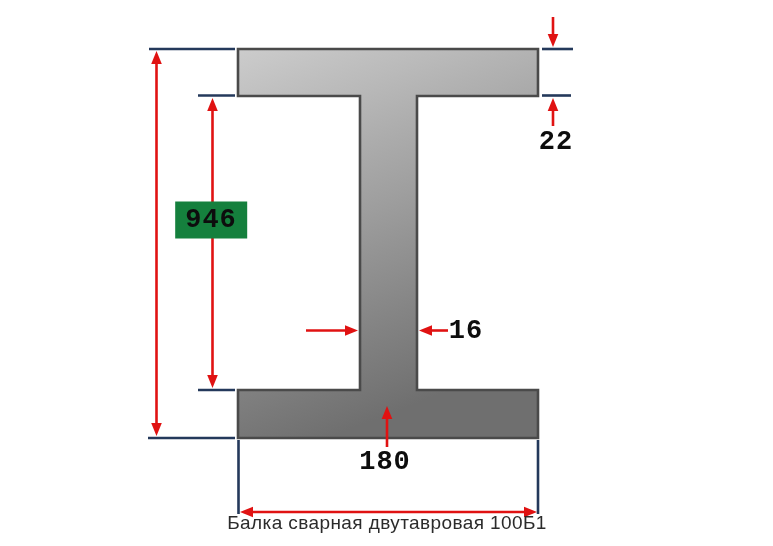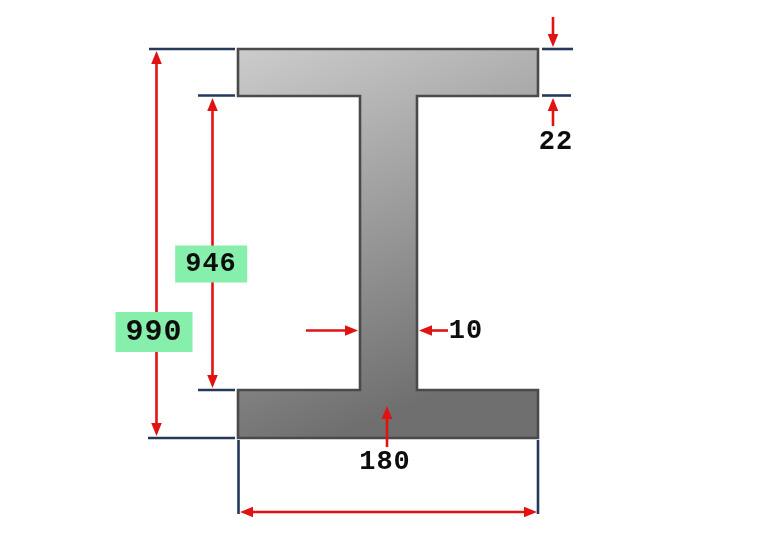--- a/index.html
+++ b/index.html
@@ -25,23 +25,22 @@
     transform: translate(-50%, -50%);
     font-family: Liberation Mono, monospace;
     font-weight: 700;
     font-size: 27px;
     color: #0d0d0d;
     letter-spacing: 1px;
     white-space: nowrap;
     line-height: 1;
   }
   .dim-label.boxed {
-    background: #86efac;
+    background: #15803d;
     padding: 5px 10px;
-    margin-top: 44px;
   }
   #label-total-height {
     left: 154px;
     top: 288px;
     font-size: 30px;
   }
   #label-web-height {
     left: 211px;
     top: 220px;
   }
@@ -132,24 +131,24 @@
       </g>
 
       <g>
         <line x1="251" y1="512" x2="526" y2="512"></line>
         <polygon stroke="none" points="240,512 253,506.7 253,517.3"></polygon>
         <polygon stroke="none" points="537,512 524,506.7 524,517.3"></polygon>
       </g>
     </g>
   </svg>
 
-  <div class="dim-label boxed" id="label-total-height">990</div>
 
   <div class="dim-label boxed" id="label-web-height">946</div>
 
   <div class="dim-label" id="label-flange-thickness">22</div>
 
-  <div class="dim-label" id="label-web-thickness">10</div>
+  <div class="dim-label" id="label-web-thickness">16</div>
 
   <div class="dim-label" id="label-flange-width">180</div>
 
+  <div class="caption">Балка сварная двутавровая 100Б1</div>
 
 </div>
 
 </body></html>

